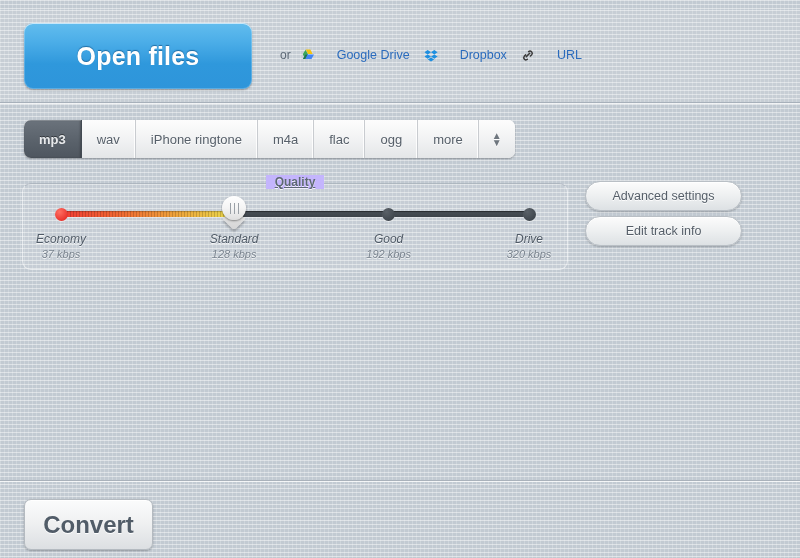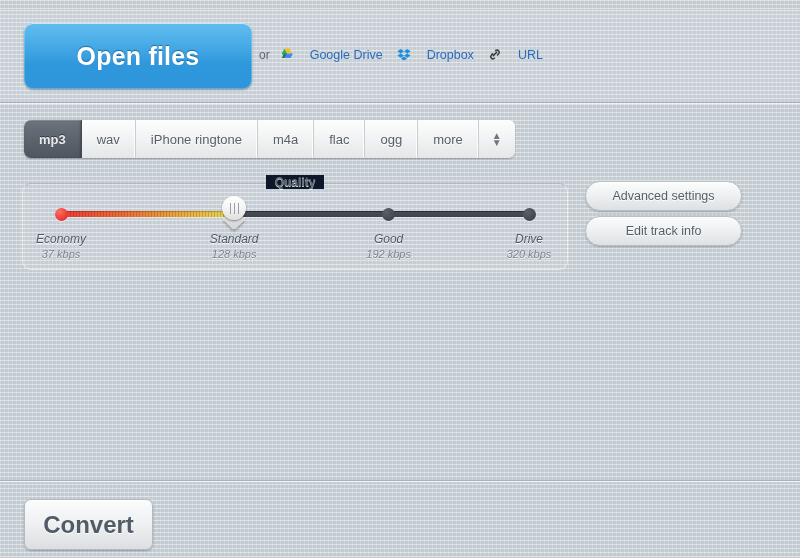--- a/index.html
+++ b/index.html
@@ -51,36 +51,36 @@
     text-shadow: 0 -1px 1px rgba(0,60,110,0.55);
     background: linear-gradient(to bottom, #62bdee 0%, #4caee8 28%, #2f98dc 62%, #2e95da 100%);
     box-shadow:
       inset 0 1px 0 rgba(255,255,255,0.55),
       inset 0 0 0 1px rgba(255,255,255,0.22),
       0 1px 2px rgba(0,0,0,0.30);
   }
 
   #source-row {
     position: absolute;
-    left: 259px;
+    left: 280px;
     top: 38px;
     display: flex;
     align-items: center;
     gap: 7px;
     font-size: 12px;
   }
   .or-text {
     color: #5c6875;
     font-size: 12px;
     margin-right: 3px;
   }
   .src-link {
     display: inline-flex;
-    align-items: flex-start;
-    gap: 16px;
+    align-items: flex-end;
+    gap: 22px;
     color: #2a6bbd;
     font-size: 12.5px;
     text-decoration: none;
     cursor: pointer;
     margin-right: 7px;
   }
   .src-icon { display: inline-block; line-height: 0; }
 
   
   #main {
@@ -159,22 +159,23 @@
     left: 0;
     right: 0;
     top: -9px;
     text-align: center;
     font-size: 12px;
     font-weight: bold;
     color: #5d6874;
     text-shadow: 0 1px 0 rgba(255,255,255,0.8);
   }
   #quality-title span {
-    background-color: #0f172a;
+    background-color: #c4b5fd;
     padding: 0 9px;
+    text-decoration: underline;
   }
 
   #slider-area {
     position: absolute;
     left: 38px;
     right: 38px;
     top: 22px;
     height: 16px;
   }
   .track {

